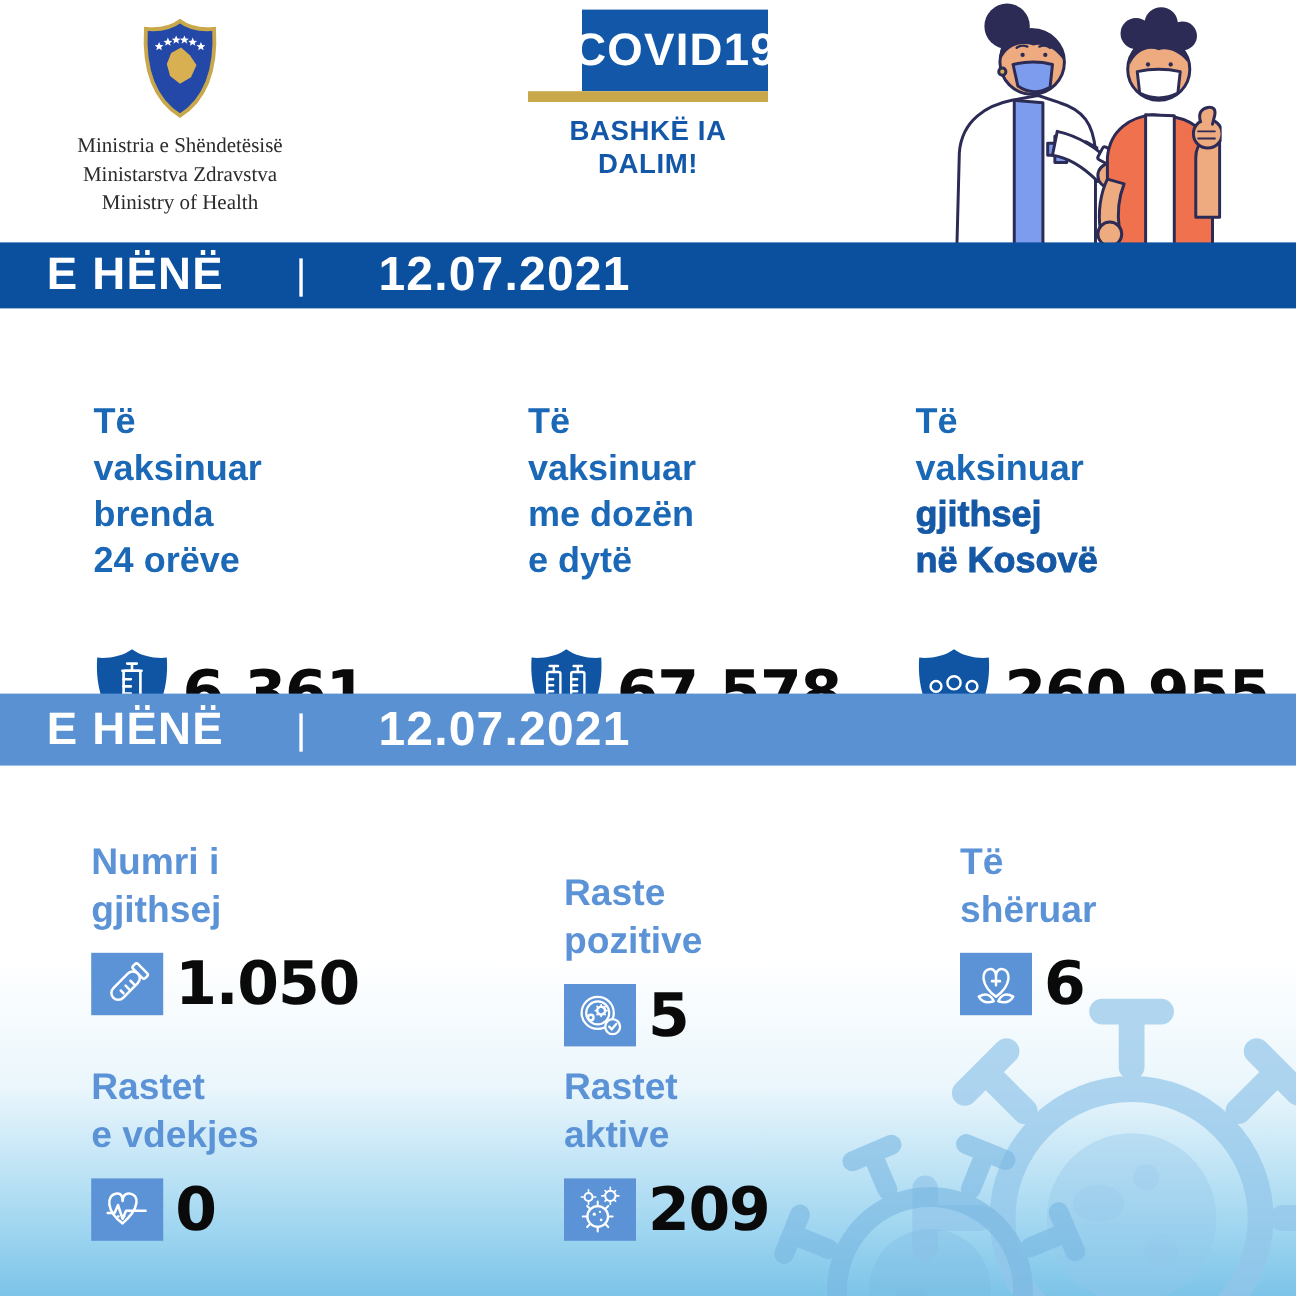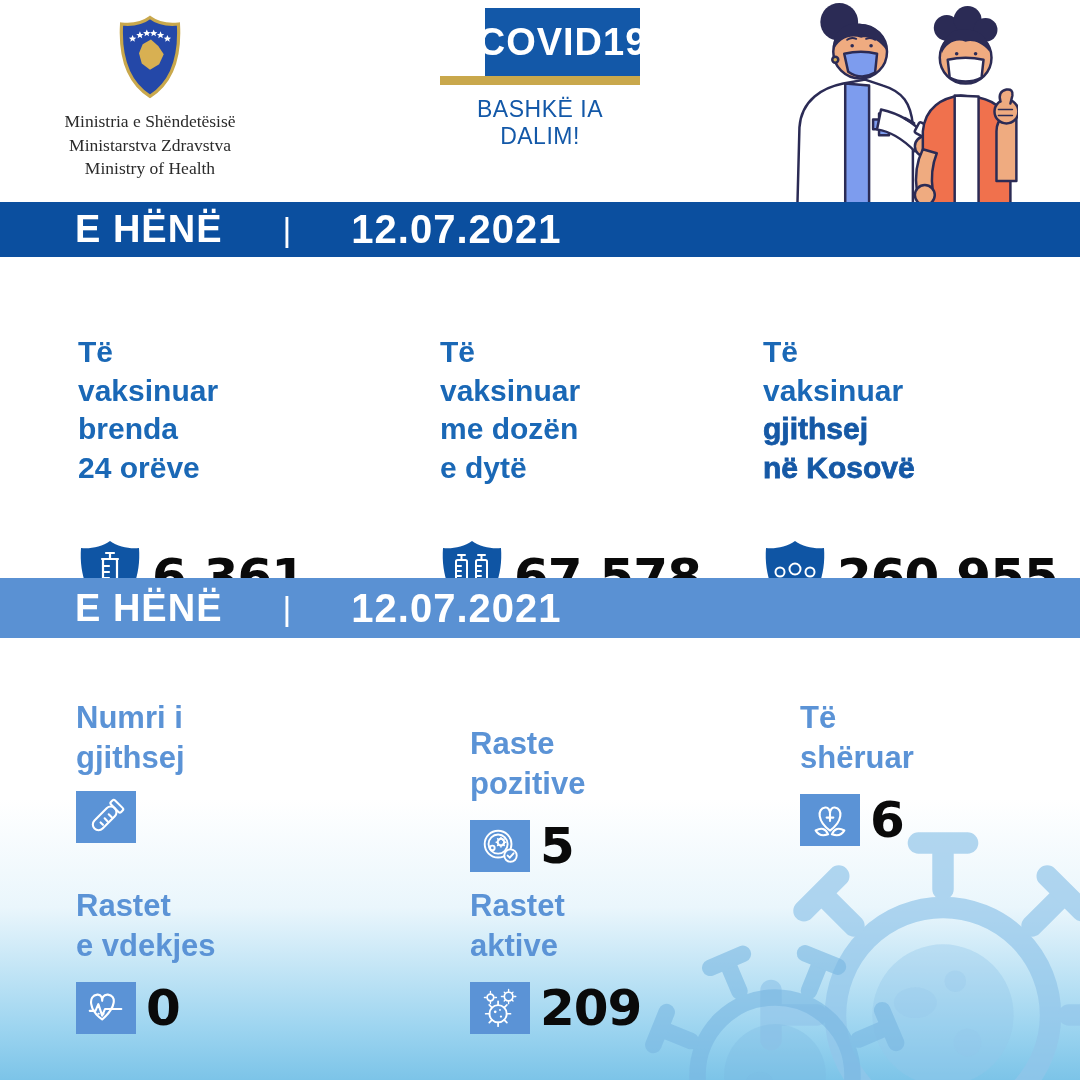--- a/index.html
+++ b/index.html
@@ -11,27 +11,27 @@
   }
   
   .ministry { position:absolute; left:52px; top:14px; width:196px; text-align:center; }
   .emblem { width:66px; height:86px; margin:0 auto 10px; display:block; }
   .ministry-line { font-family:"Liberation Serif","DejaVu Serif",serif; font-size:17.5px; color:#2b2b2b; line-height:1.35; }
 
   .covid-banner { position:absolute; left:440px; top:8px; width:200px; text-align:center; }
   .covid-box { background:#1358a8; color:#fff; height:68px; display:flex; align-items:center; justify-content:center;
                font-size:38px; font-weight:bold; letter-spacing:1px;margin-left:45px; }
   .gold-bar { height:9px; background:#c9a84c; }
-  .slogan { margin-top:11px; color:#1358a8; font-size:23px; font-weight:normal; letter-spacing:.5px; }
+  .slogan { margin-top:11px; color:#1358a8; font-size:23px; font-weight:bold; letter-spacing:.5px; }
 
   .illustration { position:absolute; left:762px; top:0; width:256px; height:204px; }
 
   
   .date-bar { position:absolute; left:0; width:1080px; display:flex; align-items:center;
-              padding-left:75px; color:#fff; font-weight:bold; z-index:2; }
+              padding-left:39px; color:#fff; font-weight:bold; z-index:2; }
   .date-bar .day  { font-size:38px; letter-spacing:1px; }
   .date-bar .sep  { margin:0 60px; font-size:34px; font-weight:normal; }
   .date-bar .date { font-size:40px; letter-spacing:1px; }
   .bar-dark  { top:202px; height:55px; background:#0b4f9f; }
   .bar-light { top:578px; height:60px; background:#5a91d3; }
 
   
   .col { position:absolute; width:330px; z-index:1; }
   .vax-label { font-size:30px; font-weight:bold; color:#1a68b6; line-height:1.28; white-space:pre-line; }
   .vax-label .em { display:block; color:#1558a5; -webkit-text-stroke:.8px #1558a5; }
@@ -299,20 +299,21 @@
     <div class="stat-row">
       <div class="icon-square">
         <svg viewBox="-23 -23 46 46">
           <g transform="rotate(45)" stroke="#fff" stroke-width="2.2" fill="none" stroke-linecap="round">
             <rect x="-6" y="-13" width="12" height="30" rx="6"></rect>
             <rect x="-7.5" y="-19" width="15" height="6" rx="2"></rect>
             <path d="M0 -4 h4.5 M0 2 h4.5 M0 8 h3.5"></path>
           </g>
         </svg>
       </div>
+      <span class="big-num">1.050</span>
     </div>
   </div>
 
   <div class="col day-2">
     <div class="daily-label">Raste
 pozitive</div>
     <div class="stat-row">
       <div class="icon-square">
         <svg viewBox="-23 -23 46 46">
           <g stroke="#fff" stroke-width="2" fill="none" stroke-linecap="round">

